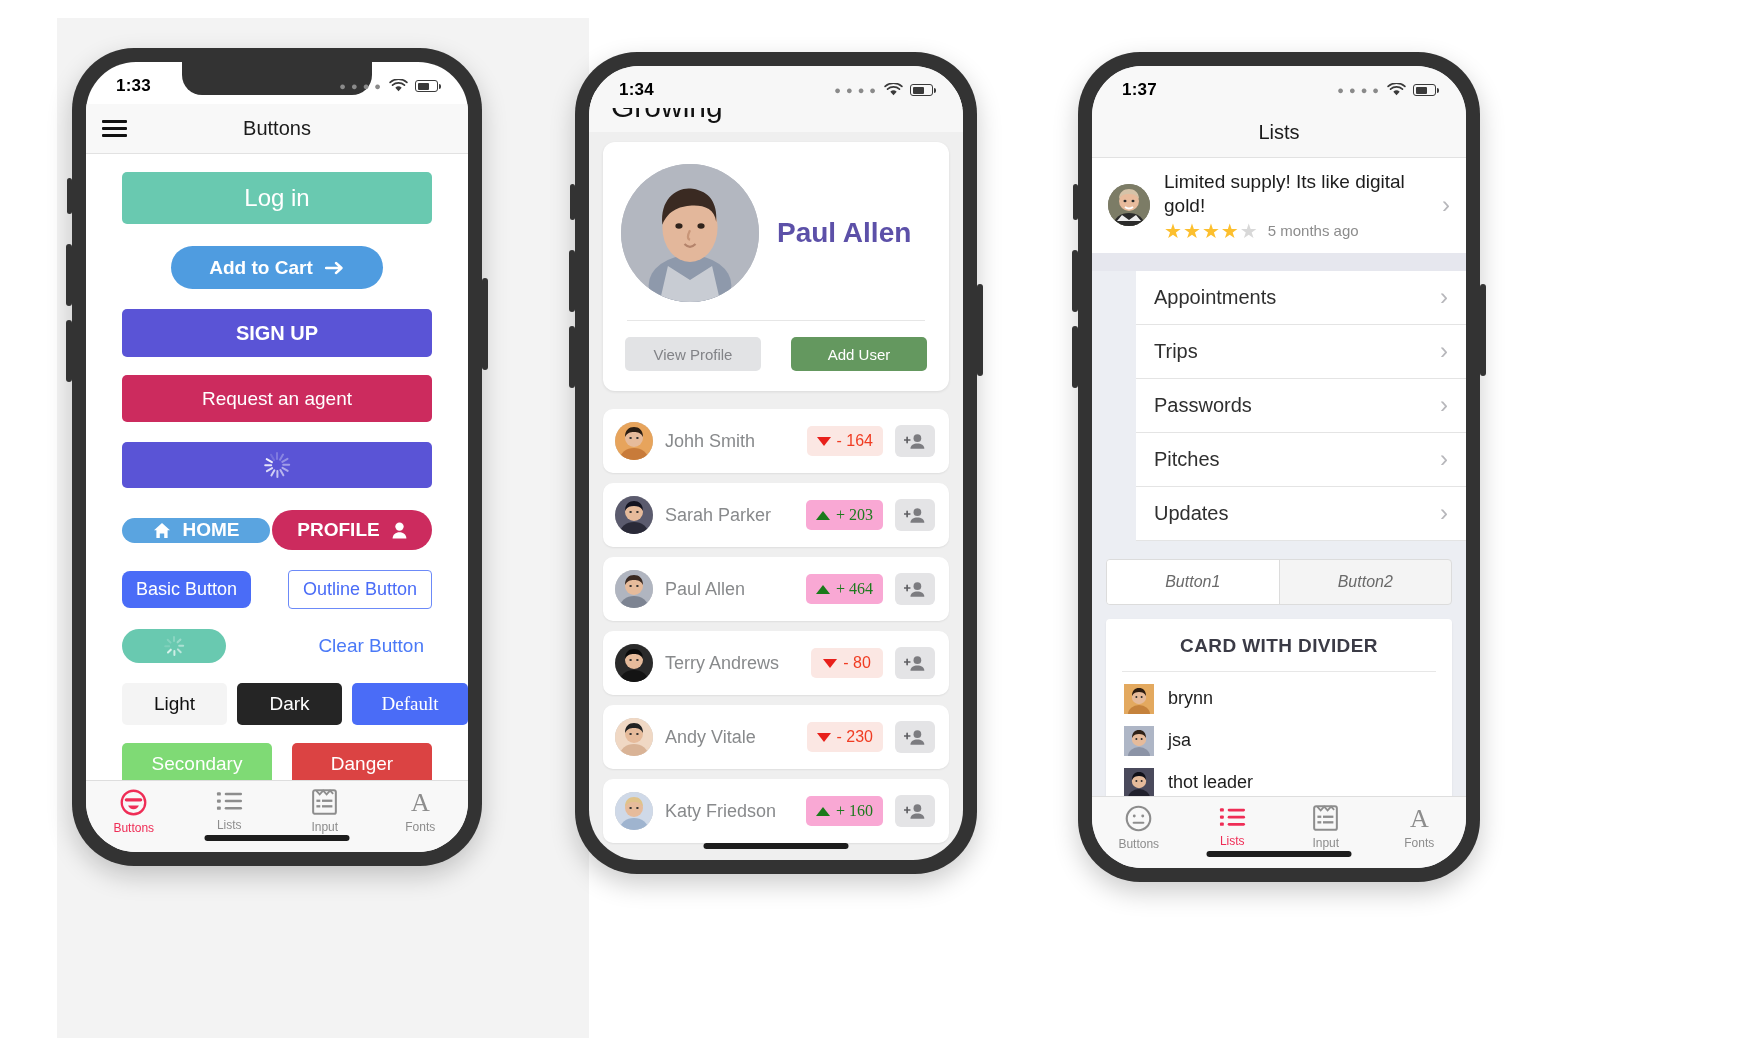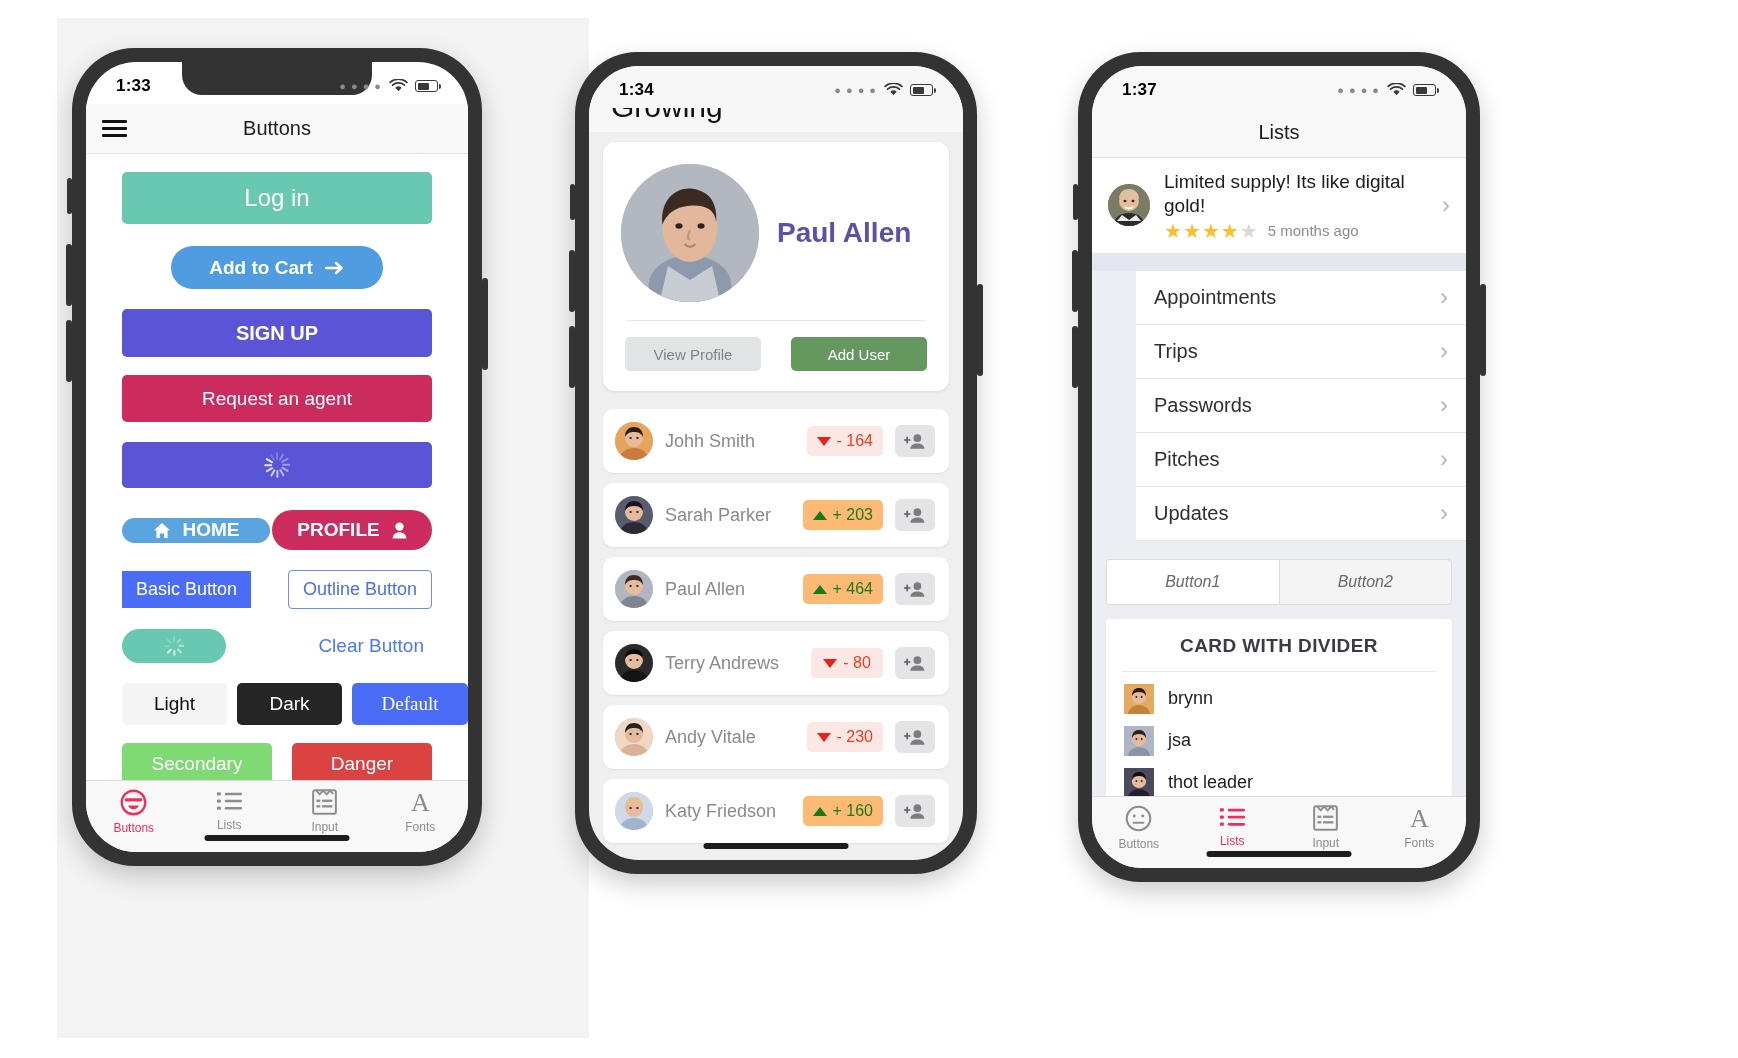--- a/index.html
+++ b/index.html
@@ -76,21 +76,21 @@
   .btn { border: none; cursor: pointer; font-family: inherit; display:flex;
          align-items:center; justify-content:center; }
   .b-login { width: 100%; height: 52px; background:#69c9b0; color:#fff; font-size:24px; border-radius:5px; margin-bottom: 22px; }
   .b-cart  { width: 212px; height: 43px; background:#4f9ce0; color:#fff; font-size:19px; font-weight:bold; border-radius:22px; margin:0 auto 20px auto; gap:12px; }
   .b-agent { width: 100%; height: 47px; background:#cc2b5e; color:#fff; font-size:19px; border-radius:5px; margin-bottom: 20px; }
   .b-signup{ width: 100%; height: 48px; background:#5a54d6; color:#fff; font-size:20px; font-weight:bold; border-radius:5px; margin-bottom: 18px; }
   .b-loading{ width: 100%; height: 46px; background:#5a54d6; border-radius:5px; margin-bottom: 22px; }
   .row2 { display:flex; justify-content:space-between; align-items:center; margin-bottom: 20px; }
   .b-home { width: 148px; height: 25px; background:#5aa4e0; color:#fff; border-radius:20px; font-size:19px; font-weight:bold; gap:12px; }
   .b-profile { width: 160px; height: 40px; background:#cc2b5e; color:#fff; border-radius:20px; font-size:19px; font-weight:bold; gap:12px; }
-  .b-basic { padding: 8px 14px; background:#4a6cf7; color:#fff; font-size:18px; border-radius:0; }
+  .b-basic { padding: 8px 14px; background:#4a6cf7; color:#fff; font-size:18px; border-radius:8px; }
   .b-outline{ padding: 8px 14px; background:#fff; color:#4a6cf7; font-size:18px; border-radius:4px; border:1.5px solid #6c8af8; }
   .b-spin { width: 104px; height: 34px; background:#69c9b0; border-radius:18px; }
   .b-clear { background:transparent; color:#4a79f7; font-size:19px; padding: 4px 8px; }
   .row4 { display:flex; justify-content:space-between; align-items:center; margin-bottom: 18px; gap: 10px;}
   .b-light { flex:0 0 auto; width: 105px; height: 42px; background:#f4f4f4; color:#111; font-size:19px; border-radius:5px; }
   .b-dark  { flex:0 0 auto; width: 105px; height: 42px; background:#252525; color:#fff; font-size:19px; border-radius:5px; }
   .b-default{ flex:0 0 auto; width: 116px; height: 42px; background:#4a6cf7; color:#fff; font-size:19px; border-radius:5px;font-family:Liberation Serif, serif; }
   .b-second{ width: 150px; height: 42px; background:#7fda75; color:#fff; font-size:19px; border-radius:5px; }
   .b-danger{ width: 140px; height: 42px; background:#db4343; color:#fff; font-size:19px; border-radius:5px; }
 
@@ -131,21 +131,21 @@
   .b-view { width: 136px; height: 34px; background:#e2e3e5; color:#828387; border-radius:5px; font-size:15px; }
   .b-adduser { width: 136px; height: 34px; background:#64985f; color:#fff; border-radius:5px; font-size:15px; }
   .urow {
     background:#fff; border-radius: 10px; height: 64px; margin-bottom: 10px;
     display:flex; align-items:center; padding: 0 14px 0 12px; gap: 12px;
     box-shadow: 0 1px 2px rgba(0,0,0,.07);
   }
   .avatar-sm { width:38px; height:38px; border-radius:50%; overflow:hidden; flex:0 0 auto; background:#c8c8c8; }
   .uname { flex:1; font-size: 18px; color:#888a8c; }
   .badge { min-width:72px; height:30px; border-radius:5px; display:flex; align-items:center; justify-content:center; gap:6px; font-size:16px; padding: 0 10px;}
-  .badge.up { background:#fdba74; color:#1d7a1d; }
+  .badge.up { background:#f9a8d4; color:#1d7a1d;font-family:Liberation Serif, serif; }
   .badge.down { background:#fbe7e3; color:#f03c22; }
   .tri { width:0;height:0;border-left:7px solid transparent;border-right:7px solid transparent;}
   .tri.u { border-bottom:9px solid #1a7a1a; }
   .tri.d { border-top:9px solid #e8201b; }
   .adduser-ic { width:40px;height:32px;background:#e4e4e6;border-radius:6px;display:flex;align-items:center;justify-content:center; flex:0 0 auto;}
 
   
   .p3-screen { background:#eceef3; }
   .review-row { background:#fff; display:flex; align-items:center; gap:14px; padding: 12px 16px 12px 16px; }
   .rev-av { width:42px;height:42px;border-radius:50%;overflow:hidden;flex:0 0 auto;background:#7a7a68;}

